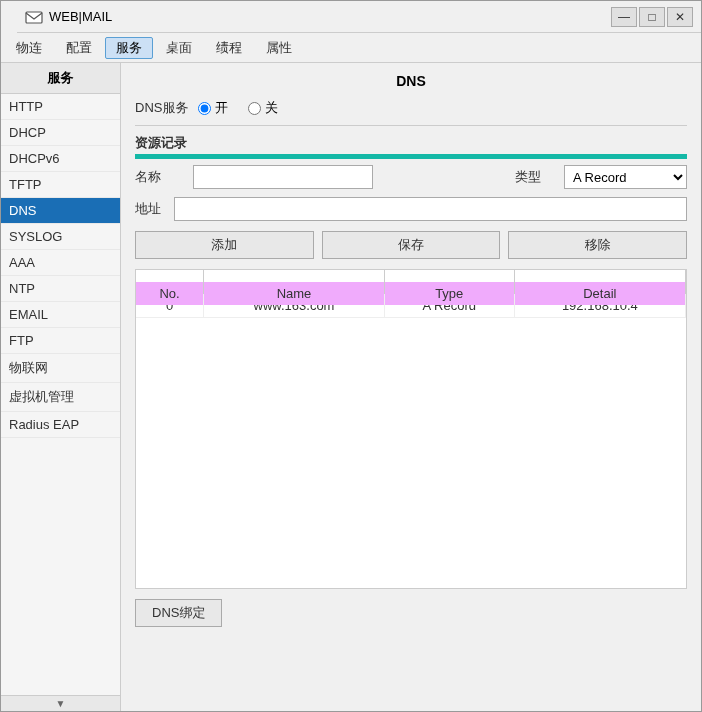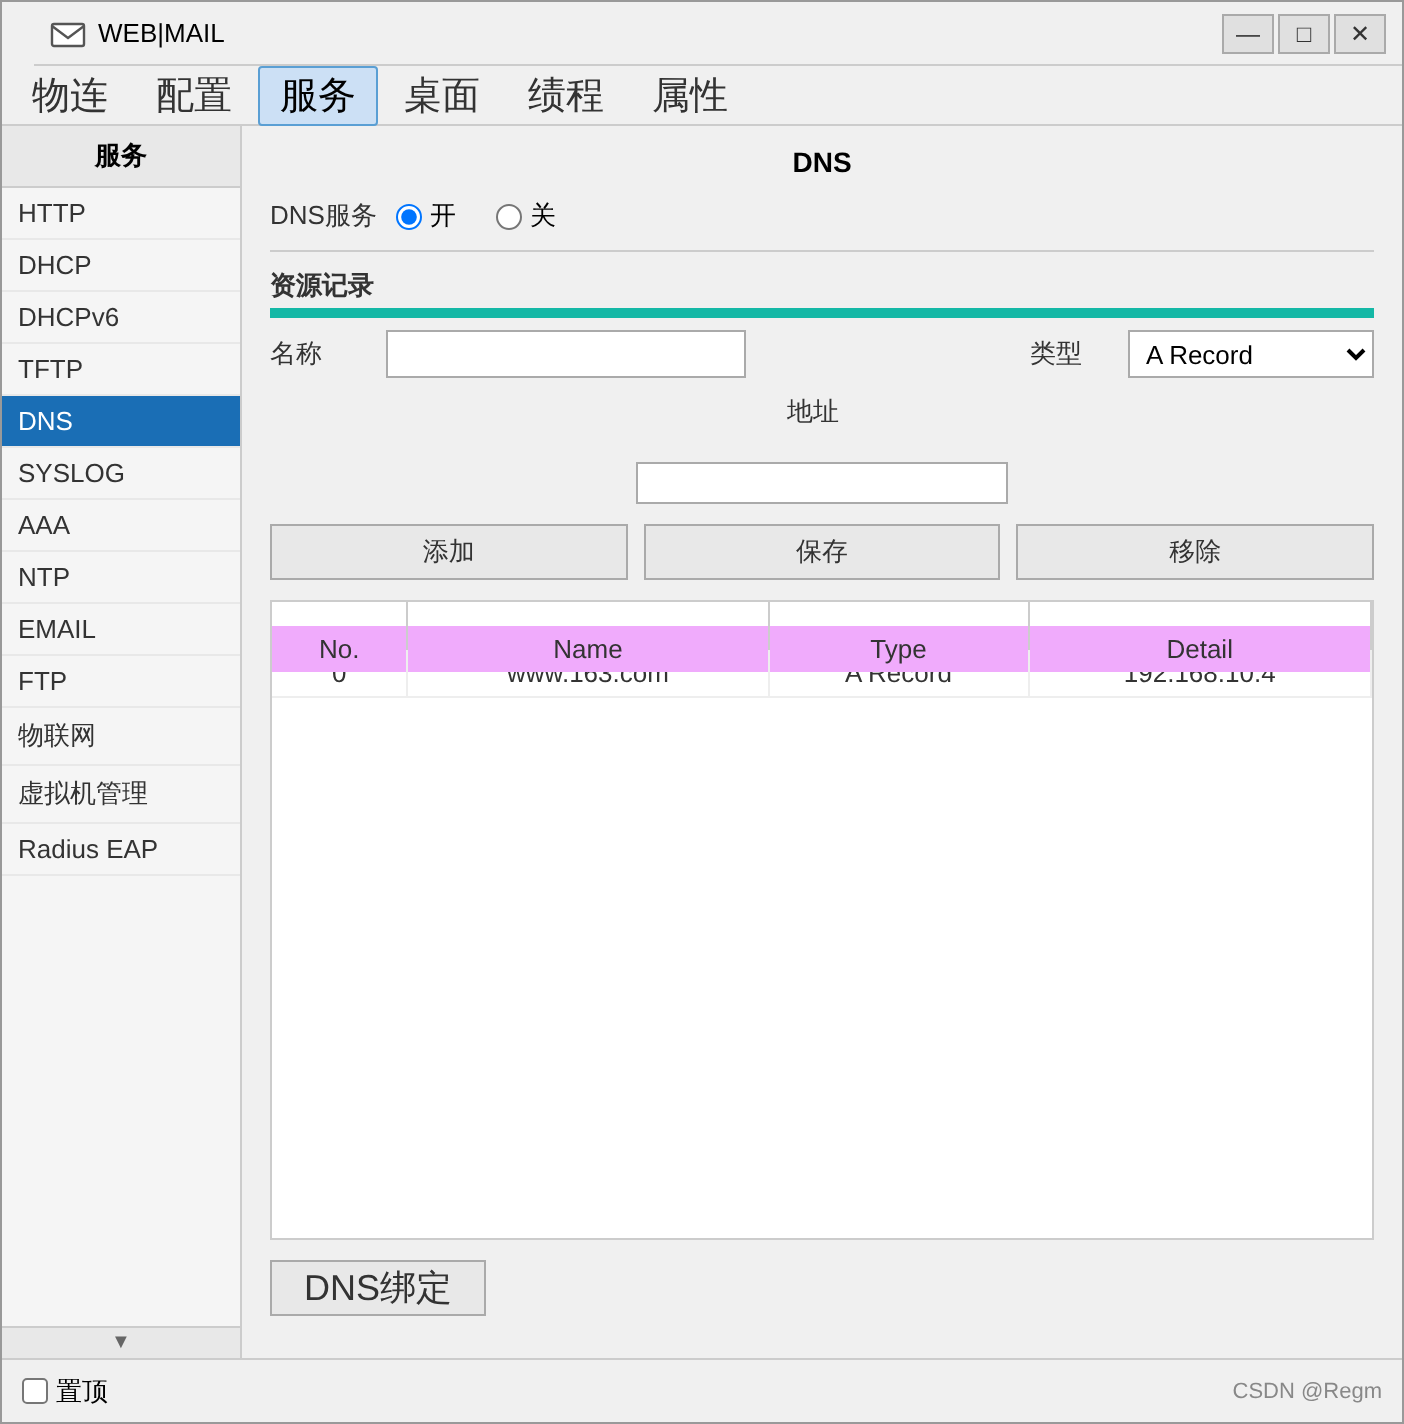--- a/index.html
+++ b/index.html
@@ -72,21 +72,21 @@
       display: flex;
       align-items: center;
       padding: 0 4px;
       border-bottom: 1px solid #ccc;
       flex-shrink: 0;
       gap: 2px;
     }
     .menu-item {
       padding: 1px 10px;
       cursor: pointer;
-      font-size: 19px;
+      font-size: 13px;
       color: #333;
       border: 1px solid transparent;
       border-radius: 2px;
     }
     .menu-item.active {
       background: #cce0f5;
       border-color: #5a9fd4;
       color: #000;
     }
 
@@ -236,22 +236,21 @@
       min-width: 120px;
       cursor: pointer;
       outline: none;
     }
 
     
     .address-row {
       display: flex;
       align-items: center;
       margin-bottom: 10px;
-      gap: 16px;
-      flex-direction: column;
+      gap: 4px;
     }
     .address-input {
       flex: 1;
       height: 24px;
       border: 1px solid #aaa;
       background: #fff;
       font-size: 13px;
       padding: 2px 4px;
       outline: none;
     }
@@ -331,21 +330,21 @@
       font-size: 11px;
       color: #888;
     }
 
     
     .dns-btn {
       height: 28px;
       padding: 0 16px;
       border: 1px solid #aaa;
       background: #e8e8e8;
-      font-size: 18px;
+      font-size: 13px;
       cursor: pointer;
       color: #333;
     }
 
     .divider {
       height: 1px;
       background: #ccc;
       margin: 4px 0 8px 0;
     }
   </style>
@@ -460,20 +459,13 @@
             </tbody>
         </table>
       </div>
 
       <div>
         <button class="dns-btn">DNS绑定</button>
       </div>
     </div>
   </div>
 
-  <div class="bottom-bar">
-    <label class="bottom-checkbox">
-      <input type="checkbox" style="">
-      <span>置顶</span>
-    </label>
-    <span class="bottom-right">CSDN @Regm</span>
-  </div>
 </div>
 
 </body></html>

